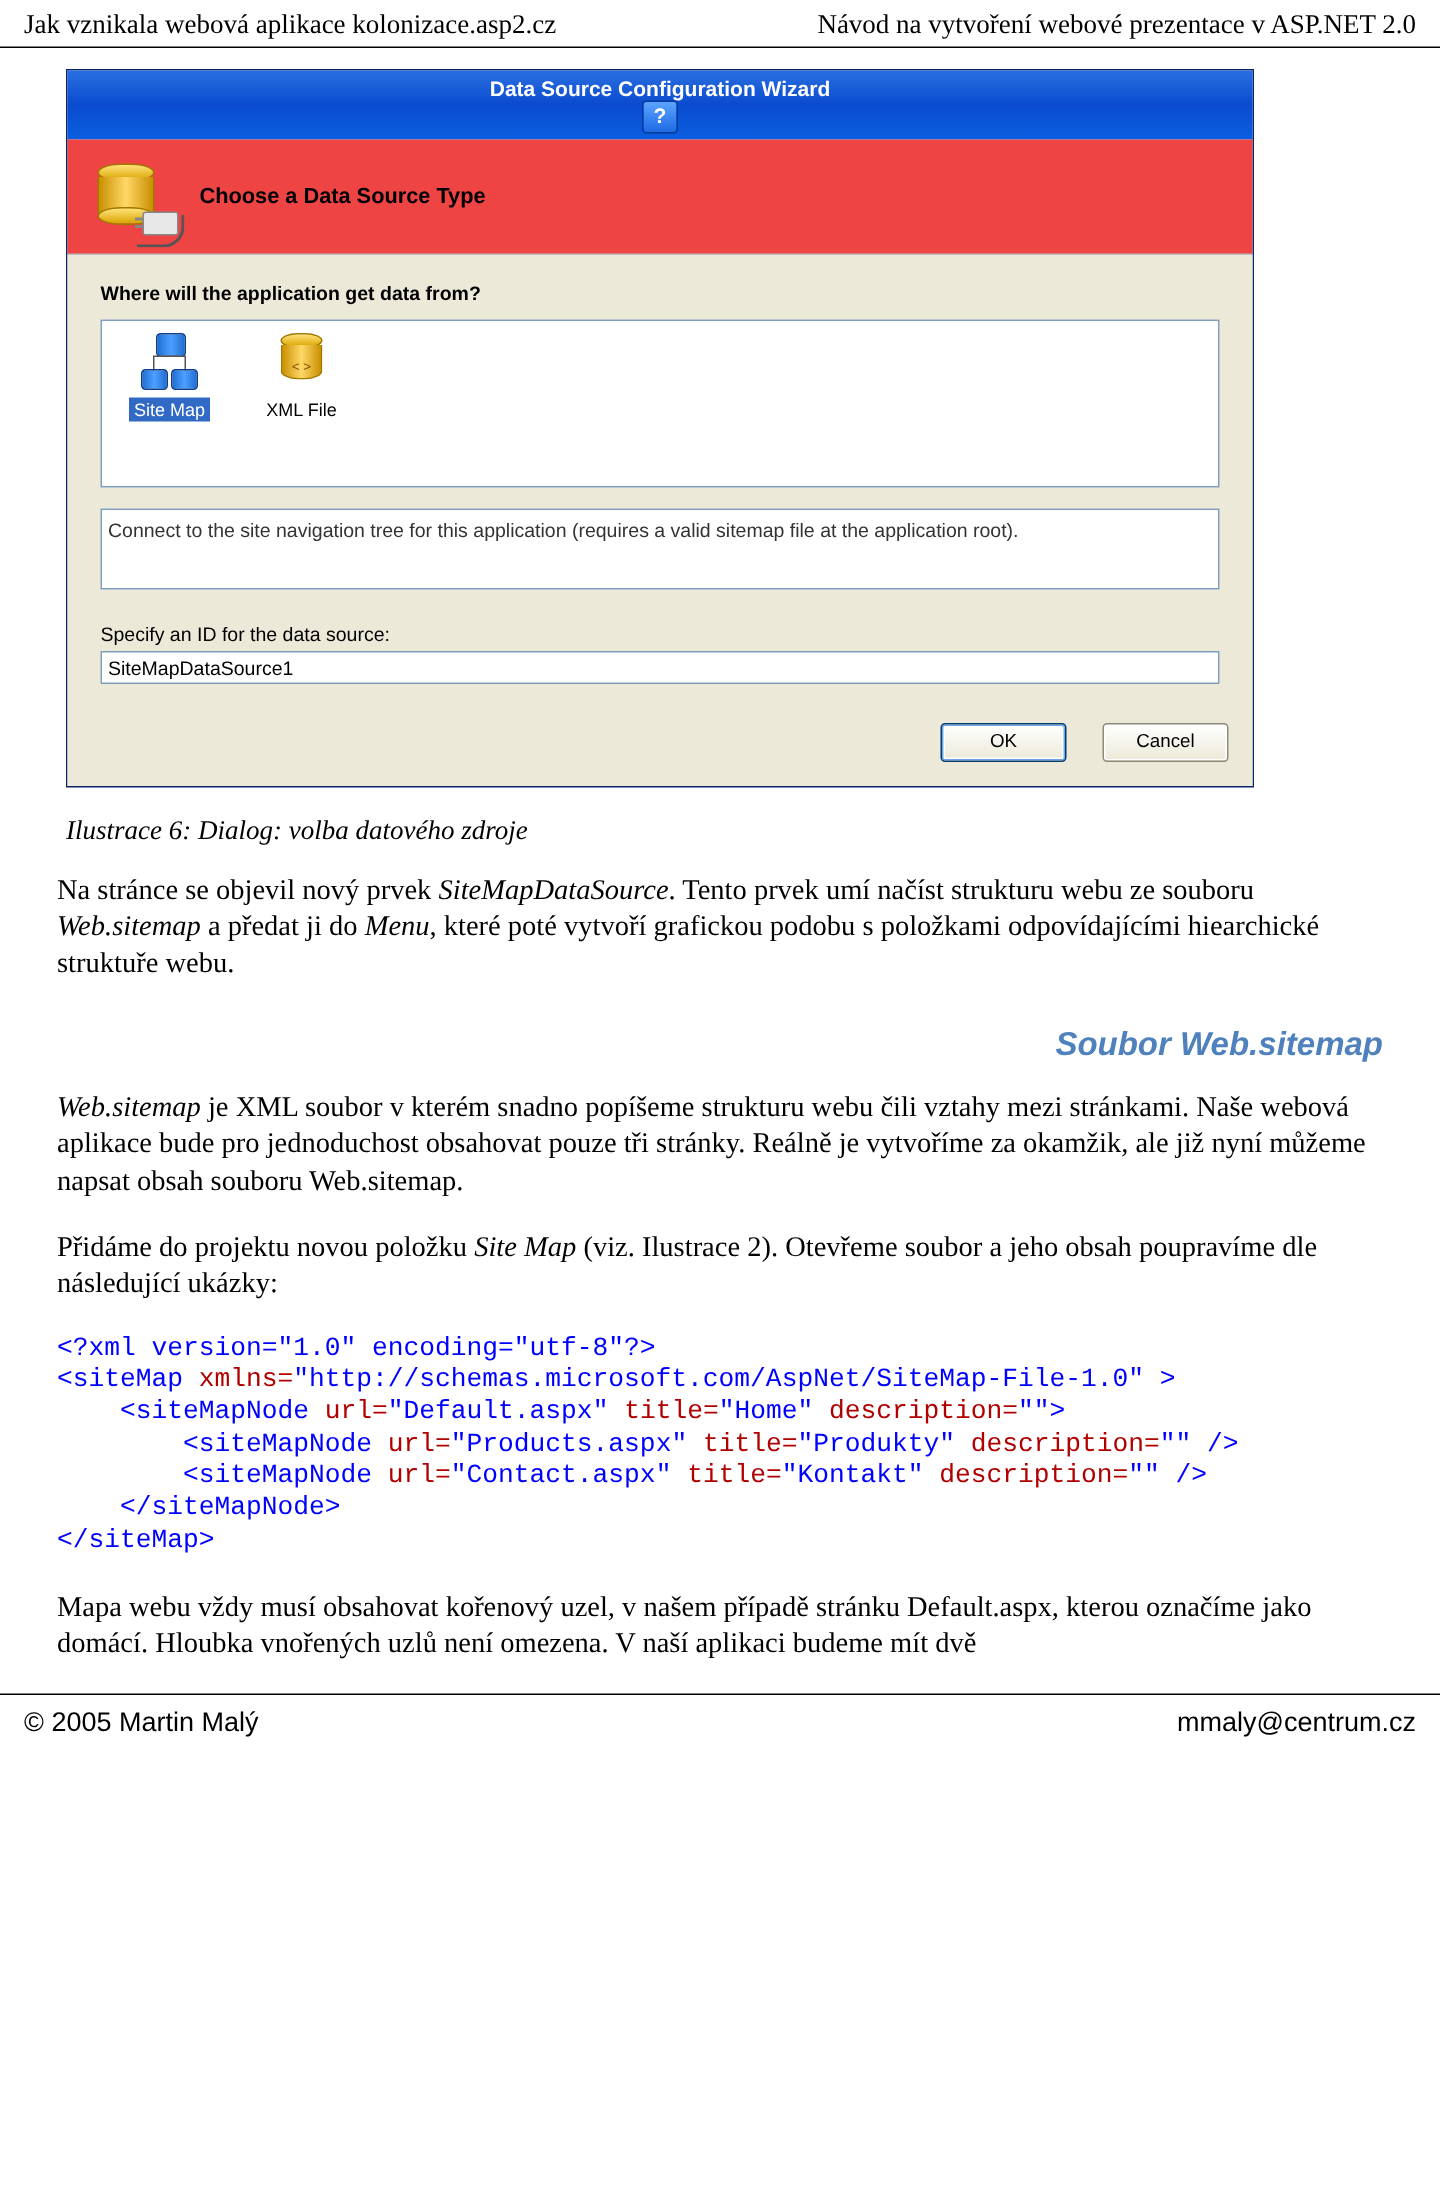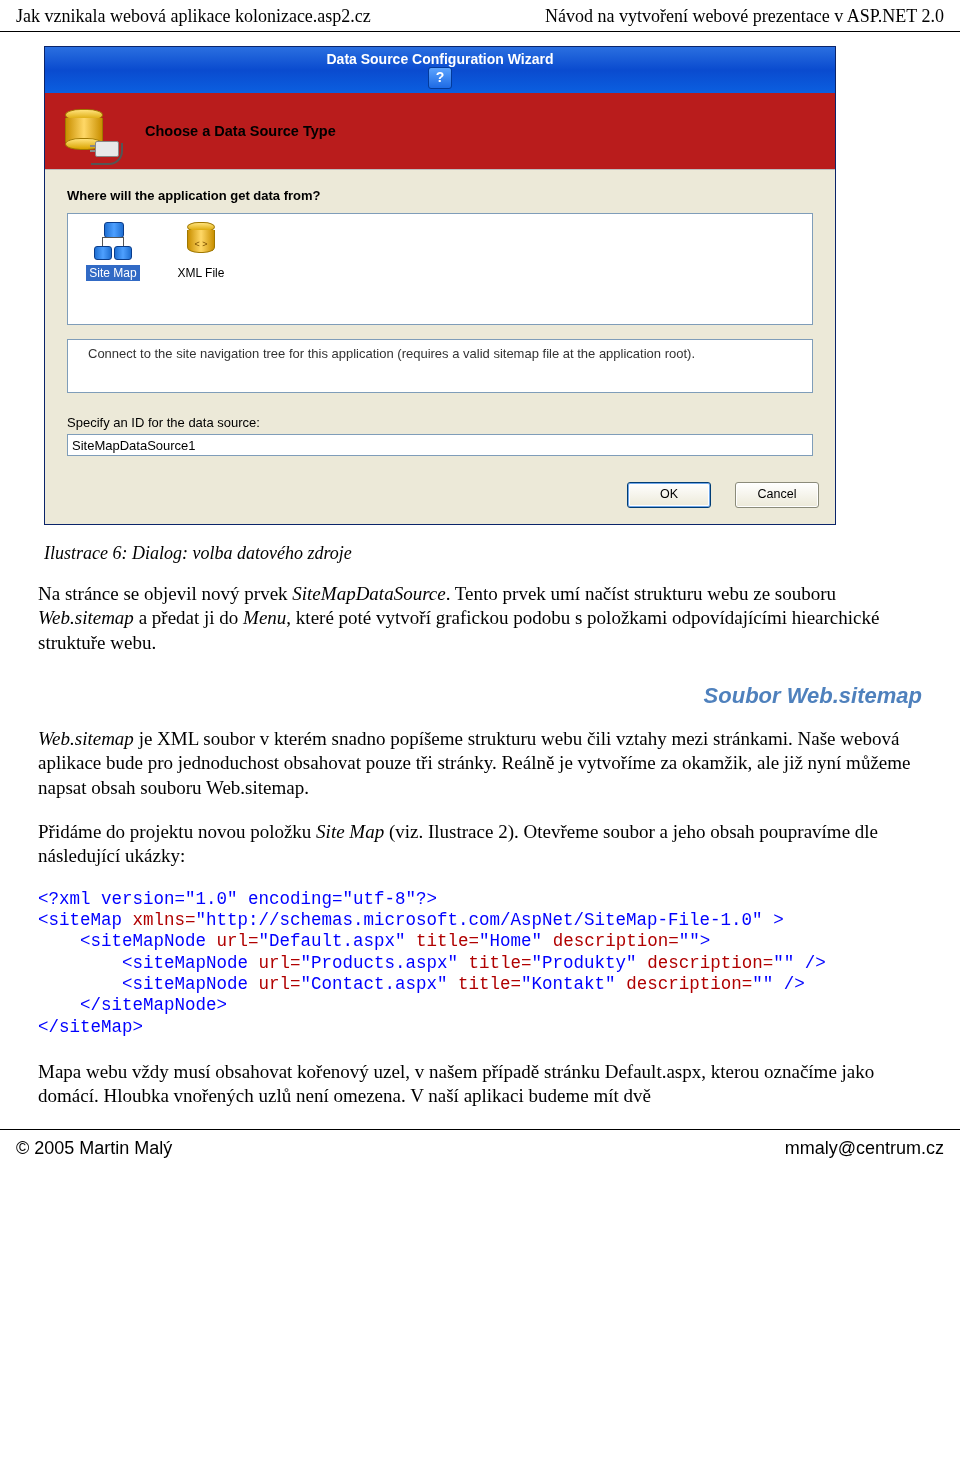--- a/index.html
+++ b/index.html
@@ -58,26 +58,26 @@
     background: linear-gradient(to bottom, #5ca4ff, #1d6ae4);
     border: 1px solid #033a9a;
     border-radius: 3px;
     width: 22px; height: 20px;
     color: #fff;
     text-align: center;
     line-height: 18px;
     font-weight: bold;
   }
   .banner {
-    background: #b91c1c;
+    background: #ef4444;
     border-bottom: 1px solid #bdbdbd;
     display: flex;
     align-items: center;
     padding: 14px 20px;
-    gap: 32px;
+    gap: 20px;
   }
   .banner-icon {
     position: relative;
     width: 48px; height: 48px;
   }
   .db-cyl {
     position: absolute; left: 0; top: 6px;
     width: 36px;
   }
   .db-lid, .db-mid, .db-bot {
@@ -203,21 +203,21 @@
     white-space: nowrap;
   }
   .ds-item span.label.plain {
     background: transparent;
     color: #000;
   }
   .desc-box {
     margin-top: 14px;
     background: #fff;
     border: 1px solid #7f9db9;
-    padding: 6px 20px;
+    padding: 6px 4px;
     color: #333;
     min-height: 40px;
   }
   .id-label {
     margin-top: 22px;
     margin-bottom: 4px;
     font-size: 13px;
   }
   .id-input {
     width: 100%;

